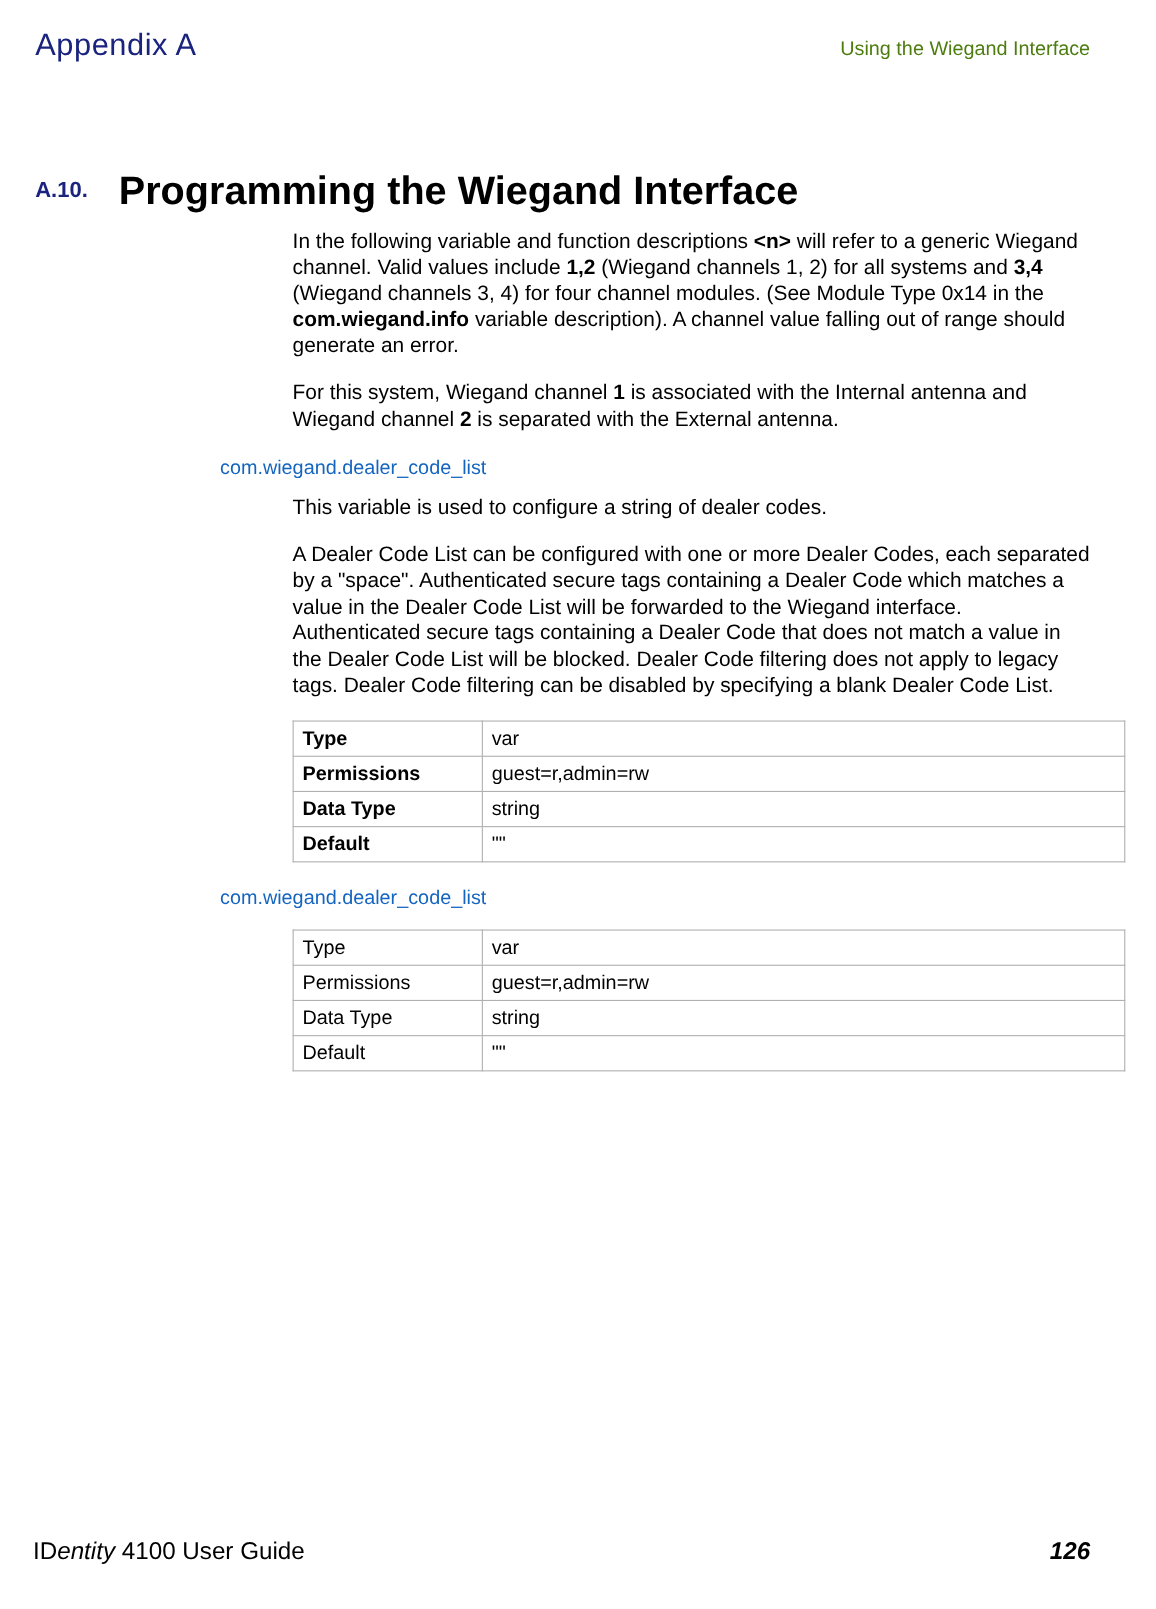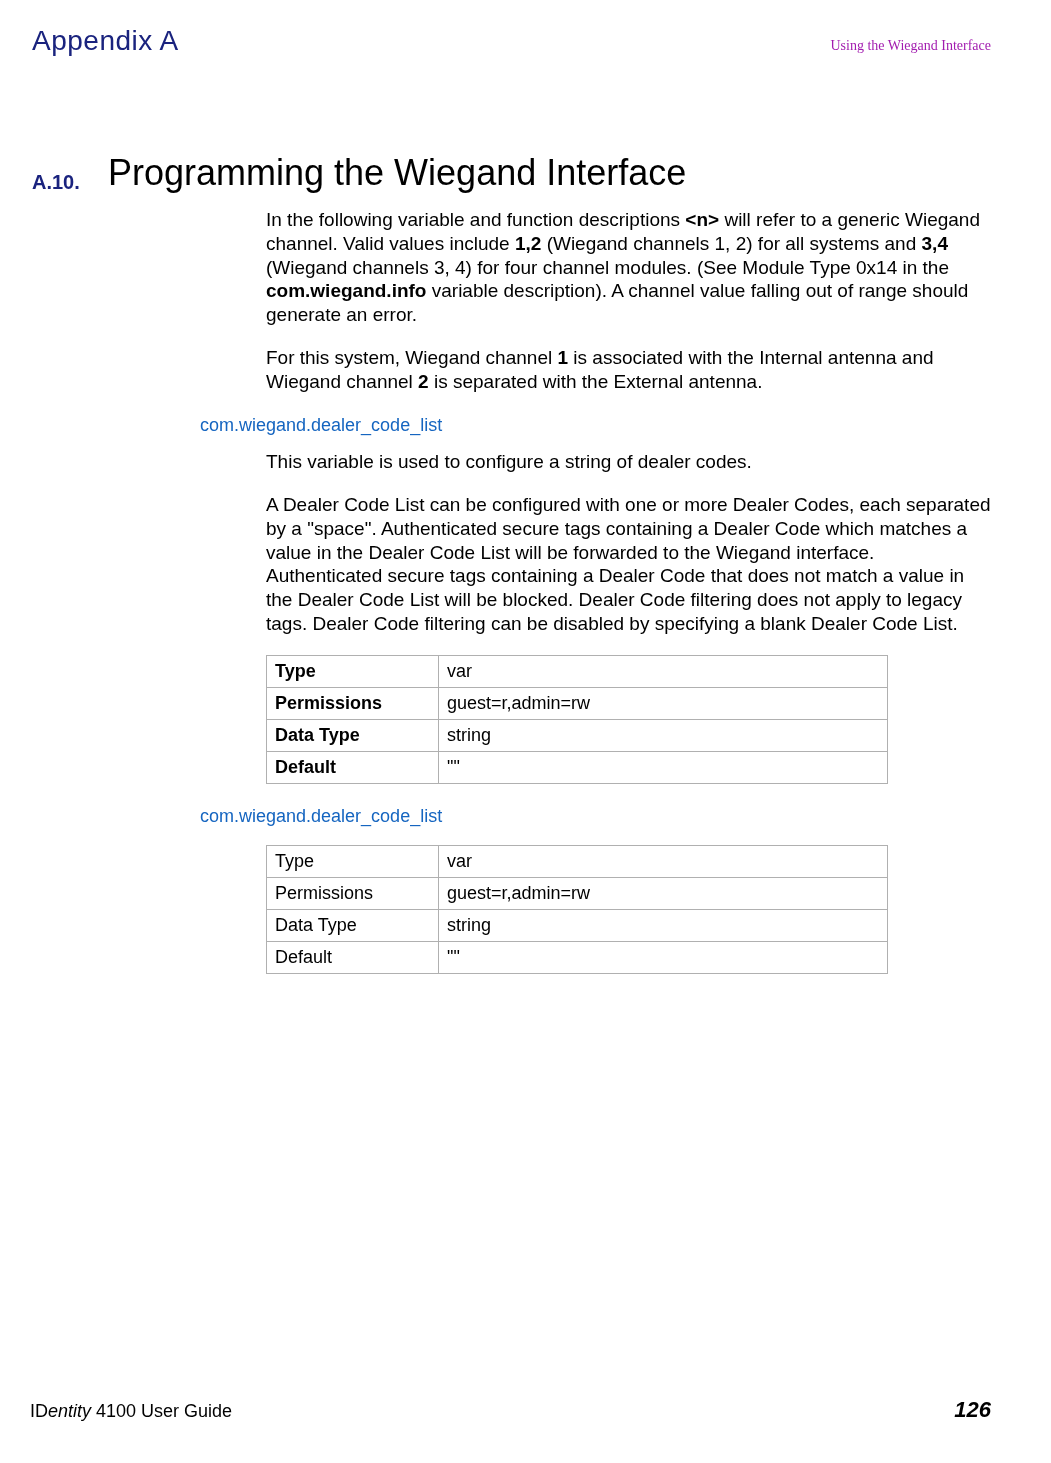--- a/index.html
+++ b/index.html
@@ -23,42 +23,42 @@
     align-items: baseline;
   }
   .appendix-title {
     color: #1a237e;
     font-family: "Segoe UI Light","Helvetica Neue",Arial,sans-serif;
     font-size: 28px;
     font-weight: 300;
     letter-spacing: 0.5px;
   }
   .header-right {
-    color: #a21caf;
-    font-size: 14px;
-    font-family: Liberation Serif, serif;
+    color: #4d7c0f;
+    font-size: 18px;
+    font-family: Liberation Sans, sans-serif;
   }
   .section {
     margin-top: 95px;
   }
   .section-row {
     display: flex;
-    align-items: flex-end;
+    align-items: center;
   }
   .section-number {
     color: #1a237e;
     font-size: 20px;
     font-weight: bold;
     width: 76px;
     font-family: "Segoe UI","Helvetica Neue",Arial,sans-serif;
   }
   .section-title {
     font-size: 36px;
     font-family: "Segoe UI Light","Helvetica Neue",Arial,sans-serif;
-    font-weight: 400;
+    font-weight: 700;
     color: #000;
   }
   .body-indent {
     margin-left: 234px;
   }
   .body-indent-sub {
     margin-left: 168px;
   }
   .para {
     font-size: 19px;
@@ -68,21 +68,21 @@
     font-family: "Segoe UI","Helvetica Neue",Arial,sans-serif;
   }
   .subheading {
     color: #1565c0;
     font-size: 18px;
     font-family: "Segoe UI Light","Helvetica Neue",Arial,sans-serif;
     font-weight: 300;
     margin-top: 22px;
   }
   table.prop {
-    width: 622px;
+    width: 757px;
     border-collapse: collapse;
     margin-top: 18px;
     font-size: 18px;
   }
   table.prop td {
     border: 1px solid #b0b0b0;
     padding: 5px 8px;
     font-family: "Segoe UI","Helvetica Neue",Arial,sans-serif;
   }
   table.prop td.label {
@@ -95,21 +95,21 @@
     bottom: 40px;
     left: 30px;
     right: 60px;
     display: flex;
     justify-content: space-between;
     align-items: baseline;
     font-family: "Segoe UI","Helvetica Neue",Arial,sans-serif;
   }
   .footer-left {
     font-style: italic;
-    font-size: 18px;
+    font-size: 22px;
   }
   .footer-left .ent { font-style: italic; }
   .footer-right {
     font-style: italic;
     font-weight: bold;
     font-size: 22px;
   }
 </style>
 </head>
 <body>

